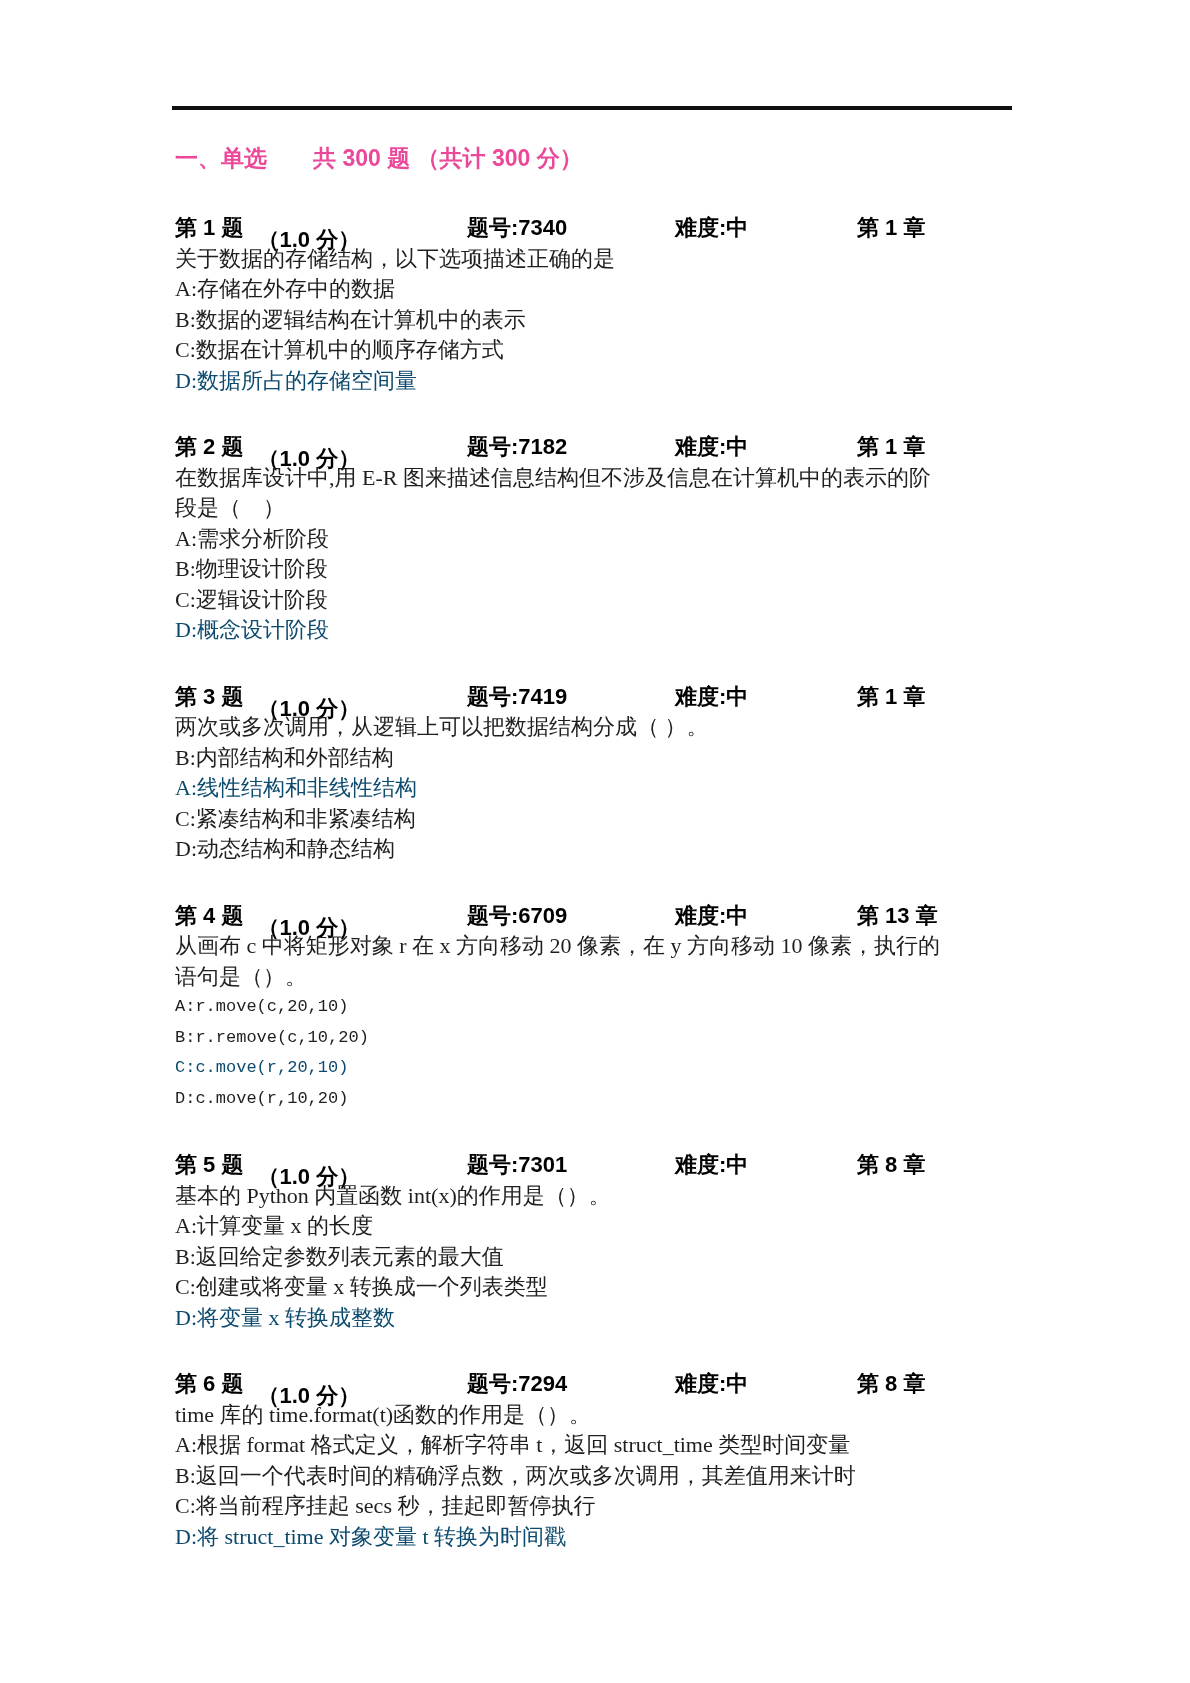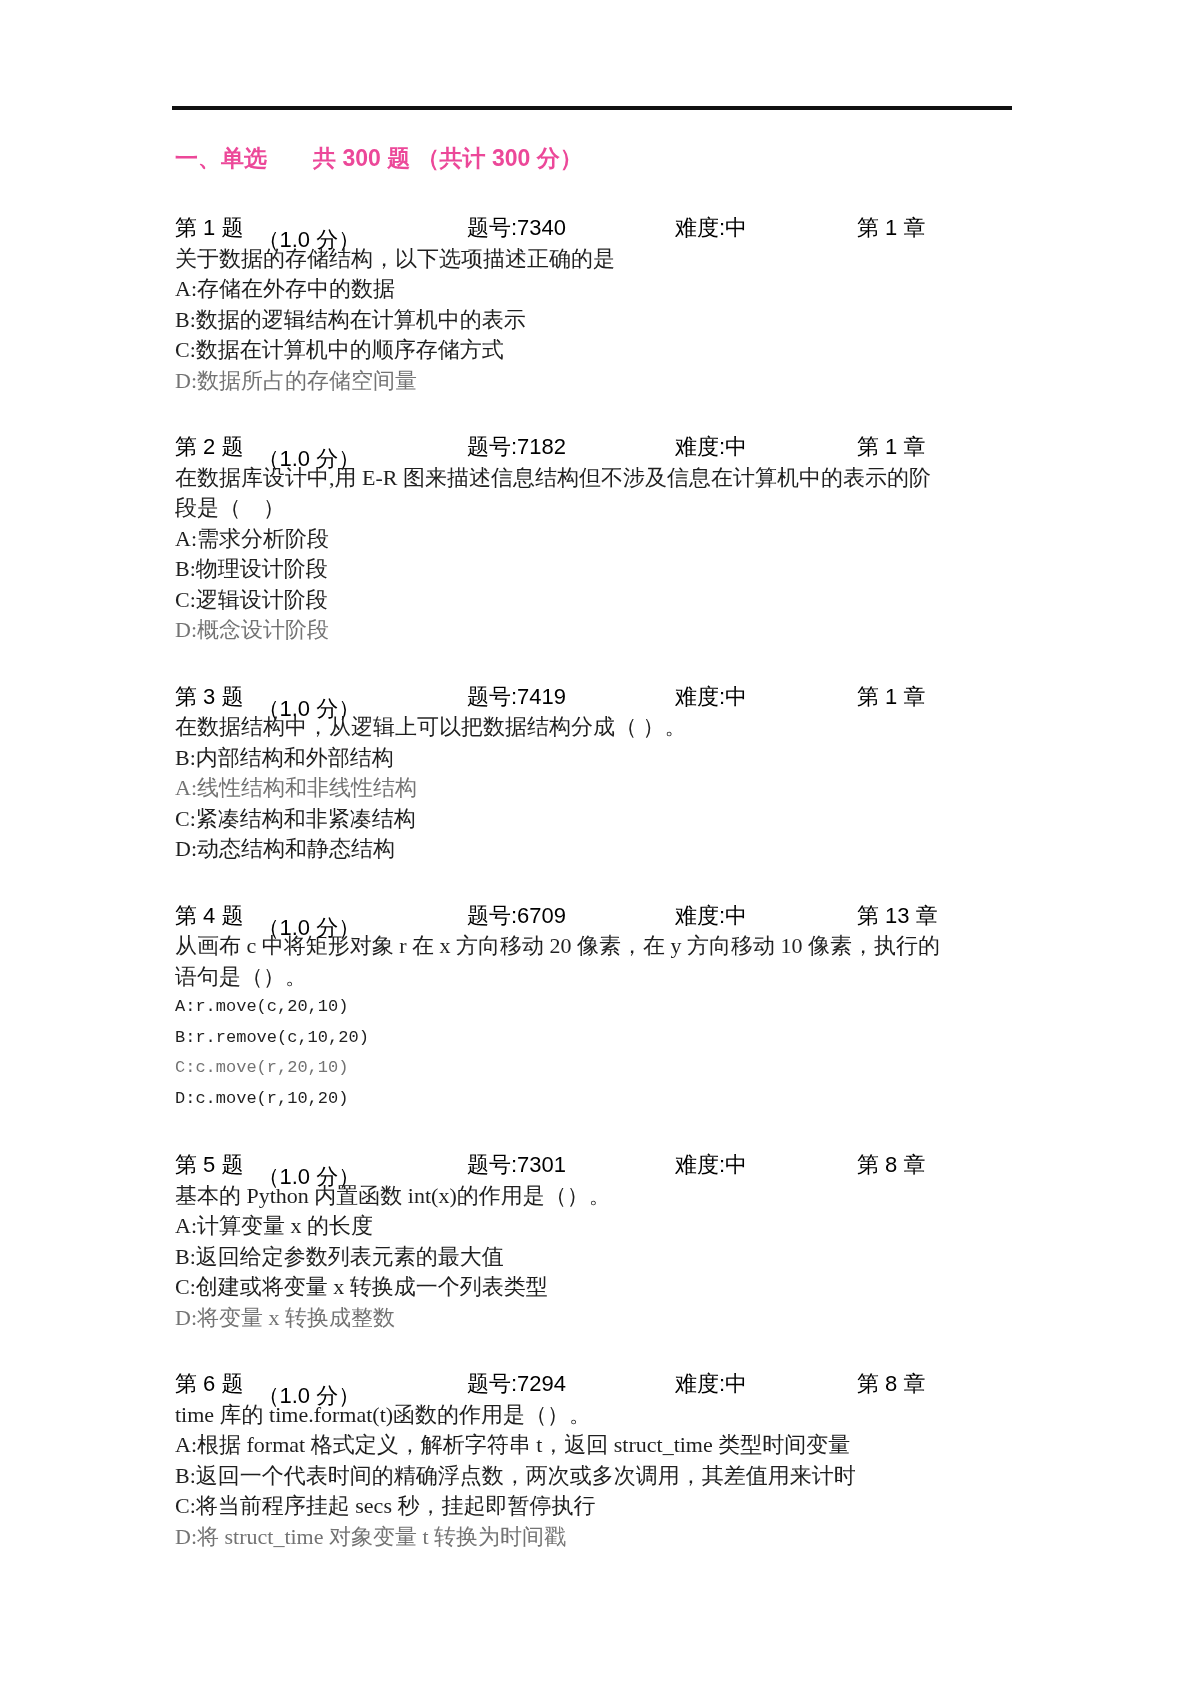--- a/index.html
+++ b/index.html
@@ -29,39 +29,39 @@
     color:#ec4899;
     height:33px;
     line-height:28px;
     white-space:pre;
   }
   .question { margin-top:36px; }
   .question:first-of-type { margin-top:0; }
   .q-header {
     display:flex;
     font-family:"Liberation Sans", sans-serif;
-    font-weight:400;
+    font-weight:700;
     font-size:22px;
     color:#000000;
     line-height:30.5px;
     height:30.5px;
     white-space:pre;
   }
   .q-h-left  { width:292px; display:flex; }
   .q-h-left .score { margin-left:14px;margin-top:12px; }
   .q-h-id    { width:208px; }
   .q-h-diff  { width:182px; }
   .q-h-chap  { flex:1; }
   .q-body {
     font-size:22px;
     line-height:30.5px;
   }
   .q-line { white-space:pre-wrap; }
   .option { white-space:pre; }
-  .option[data-correct="true"] { color:#737373; }
+  .option[data-correct="true"] { color:#0c4a6e; }
   .q-options[data-mono="true"] .option {
     font-family:"Liberation Mono", monospace;
     font-size:17px;
   }
 </style>
 </head>
 <body>
 
 <div class="top-rule"></div>
 
@@ -116,21 +116,21 @@
     <div class="q-header">
       <div class="q-h-left">
         <span>第 3 题</span>
         <span class="score">（1.0 分）</span>
       </div>
       <div class="q-h-id">题号:7419</div>
       <div class="q-h-diff">难度:中</div>
       <div class="q-h-chap">第 1 章</div>
     </div>
     <div class="q-body">
-      <div class="q-line">在数据结构中，从逻辑上可以把数据结构分成（ ）。</div>
+      <div class="q-line">两次或多次调用，从逻辑上可以把数据结构分成（ ）。</div>
       <div class="q-options" data-mono="false">
         <div class="option" data-correct="false">B:内部结构和外部结构</div>
         <div class="option" data-correct="true">A:线性结构和非线性结构</div>
         <div class="option" data-correct="false">C:紧凑结构和非紧凑结构</div>
         <div class="option" data-correct="false">D:动态结构和静态结构</div>
       </div>
     </div>
   </div>
 
   <div class="question">

